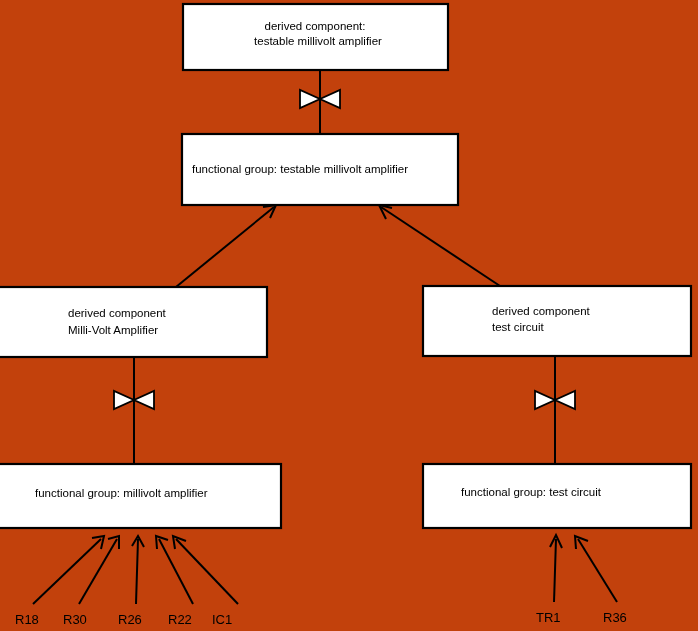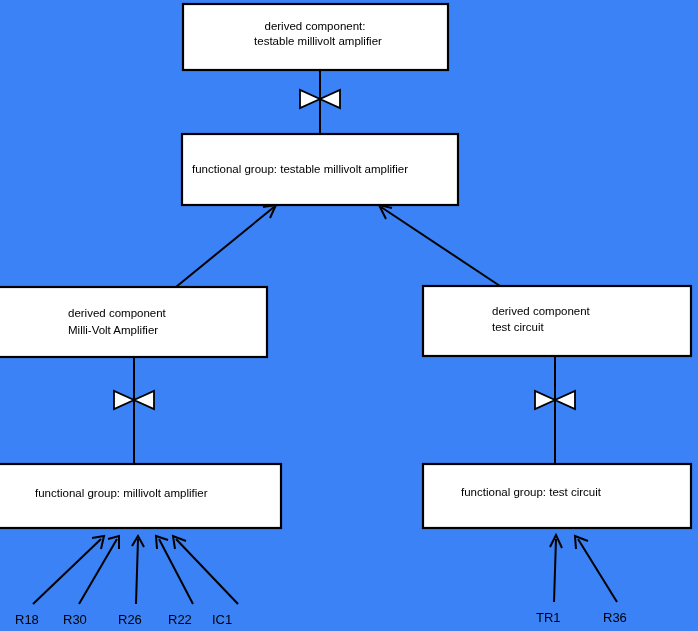--- a/index.html
+++ b/index.html
@@ -10,21 +10,21 @@
   body {
     font-family: "Liberation Sans", sans-serif;
     width: 698px;
     height: 631px;
     overflow: hidden;
   }
   #diagram-root {
     position: relative;
     width: 698px;
     height: 631px;
-    background: #3b82f6;
+    background: #c2410c;
   }
   svg#diagram-svg {
     display: block;
     width: 698px;
     height: 631px;
   }
   .box-rect {
     fill: #ffffff;
     stroke: #000000;
     stroke-width: 2.2;

